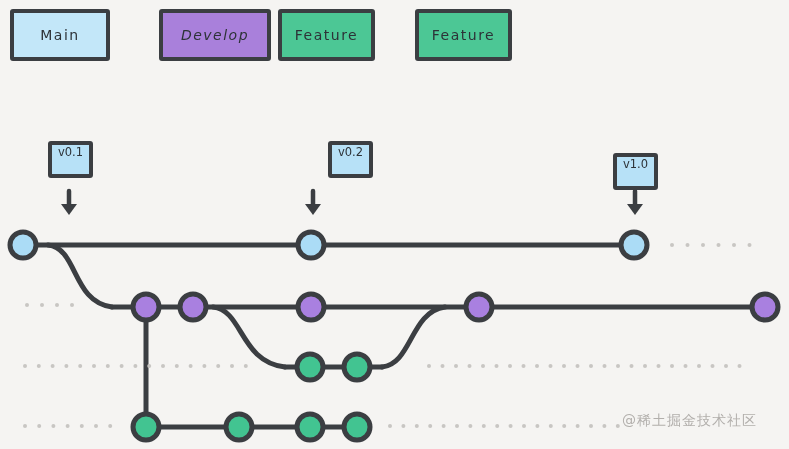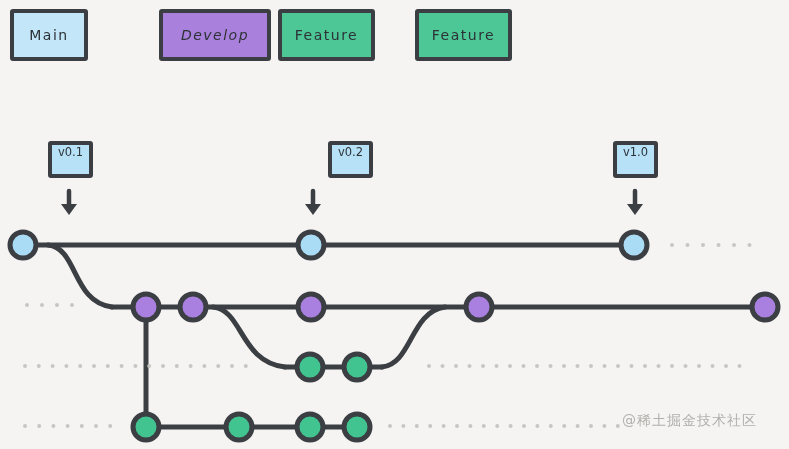--- a/index.html
+++ b/index.html
@@ -33,40 +33,40 @@
     position:absolute;left:622px;top:412px;width:160px;
     font-size:14px;color:var(--watermark);letter-spacing:1px;
     white-space:nowrap;
   }
 </style>
 </head>
 <body>
 
 <div class="stage">
 
-  <div class="legend-box" style="left: 10px; width: 78px; background: rgb(195, 231, 249);">
+  <div class="legend-box" style="left: 10px; width: 100px; background: rgb(195, 231, 249);">
       <span>Main</span>
     </div>
   <div class="legend-box" style="left: 159px; width: 112px; background: rgb(169, 128, 219); font-style: italic;">
       <span>Develop</span>
     </div>
   <div class="legend-box" style="left: 278px; width: 97px; background: rgb(76, 199, 149);">
       <span>Feature</span>
     </div>
   <div class="legend-box" style="left: 415px; width: 97px; background: rgb(76, 199, 149);">
       <span>Feature</span>
     </div>
 
   <div class="tag-box" style="left: 48px;">
       <span>v0.1</span>
     </div>
   <div class="tag-box" style="left: 292px; margin-left: 36px;">
       <span>v0.2</span>
     </div>
-  <div class="tag-box" style="left: 613px;">
+  <div class="tag-box" style="left: 613px; margin-top: 12px;">
       <span>v1.0</span>
     </div>
 
   <svg id="graph-svg" width="789" height="449" viewBox="0 0 789 449">
       <path d="M 48 245 C 78 248 72 302 112 307" fill="none" stroke="#3b3e42" stroke-width="5" stroke-linecap="round"></path>
       <path d="M 213 307 C 243 310 240 362 285 367" fill="none" stroke="#3b3e42" stroke-width="5" stroke-linecap="round"></path>
       <path d="M 382 367 C 412 364 410 312 445 307" fill="none" stroke="#3b3e42" stroke-width="5" stroke-linecap="round"></path>
       <line x1="23" y1="245" x2="634" y2="245" stroke="#3b3e42" stroke-width="5" stroke-linecap="round"></line>
       <line x1="112" y1="307" x2="765" y2="307" stroke="#3b3e42" stroke-width="5" stroke-linecap="round"></line>
       <line x1="285" y1="367" x2="382" y2="367" stroke="#3b3e42" stroke-width="5" stroke-linecap="round"></line>

